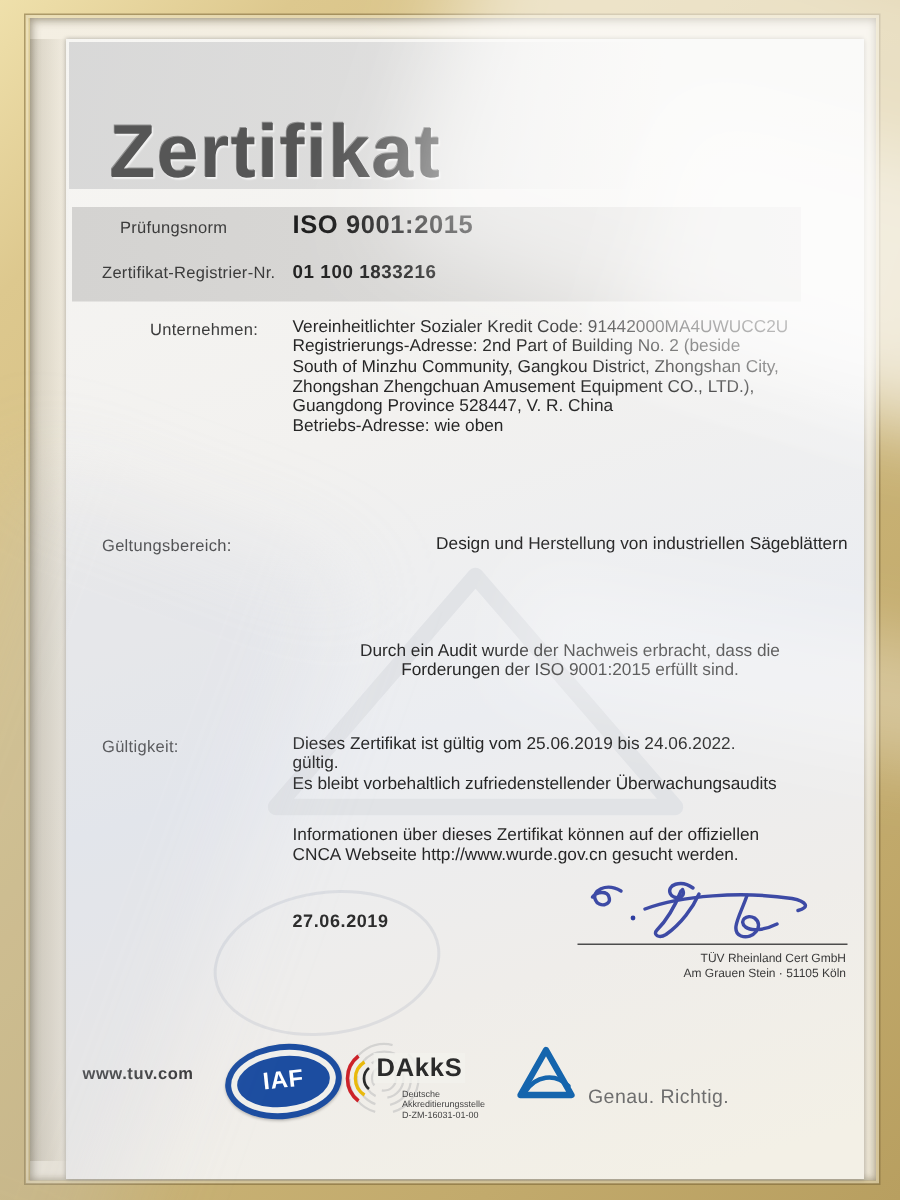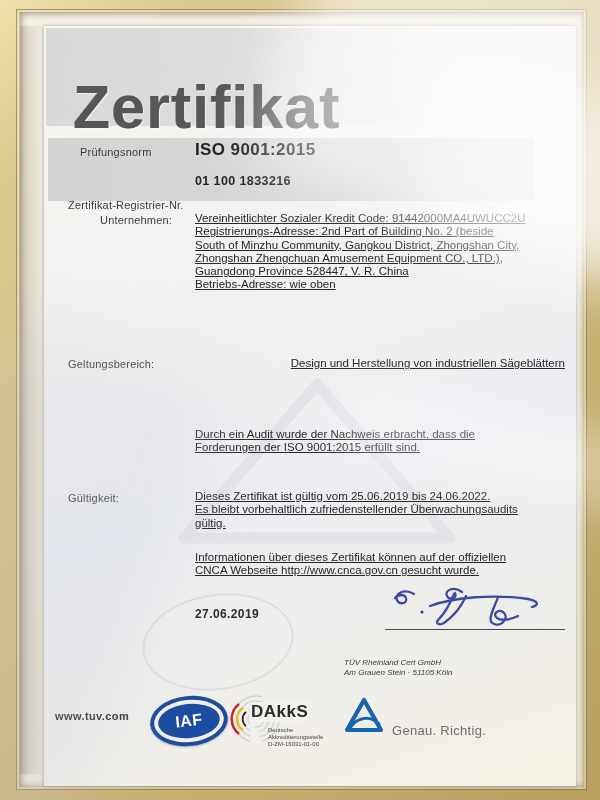--- a/index.html
+++ b/index.html
@@ -14,31 +14,31 @@
     background:linear-gradient(150deg,#f4efe3 0%,#efe9da 45%,#ece5d4 100%);
     box-shadow:inset 2px 2px 6px rgba(70,60,35,.30), inset -1px -1px 4px rgba(70,60,35,.18);}
   .paper{position:absolute;left:44px;top:26px;width:532px;height:760px;overflow:hidden;
     background:linear-gradient(163deg,#f7f6f3 0%,#f2f1ef 35%,#ebedf1 58%,#efedea 78%,#f3f0e6 96%);
     box-shadow:-1px 0 3px rgba(0,0,0,.14), 0 -1px 3px rgba(0,0,0,.10), 1px 1px 3px rgba(0,0,0,.08);}
   .abs{position:absolute;}
   .header-shade{left:2px;top:2px;width:474px;height:98px;
     background:linear-gradient(97deg,rgba(211,211,211,.85) 0%,rgba(213,213,213,.75) 42%,rgba(220,220,220,.28) 66%,rgba(226,226,226,0) 82%);}
   .band{left:4px;top:112px;width:486px;height:63px;
     background:linear-gradient(to right,#d4d3d1 0%,#d9d8d6 55%,#e2e0dd 100%);}
-  .cert-title{left:29px;top:46px;font-size:61px;font-weight:bold;color:#565656;letter-spacing:1px;
+  .cert-title{left:29px;top:46px;font-size:50px;font-weight:bold;color:#565656;letter-spacing:1px;
     text-shadow:1px 1px 1px rgba(255,255,255,.65), -0.5px -0.5px 0 rgba(35,35,35,.4);}
   .lbl{font-size:11px;color:#3c3c3c;letter-spacing:.2px;}
   .val-strong{font-size:17px;font-weight:bold;color:#1d1d1d;letter-spacing:.4px;}
   .val-bold{font-size:12.5px;font-weight:bold;color:#222;letter-spacing:.4px;}
-  .body-txt{font-size:11.5px;line-height:13.3px;color:#262626;text-decoration:underline;}
+  .body-txt{font-size:11.5px;line-height:13.3px;color:#262626;}
   .company-name{font-size:12px;font-weight:bold;color:#151515;line-height:13.5px;}
   .issue-date{font-size:12px;font-weight:bold;color:#2c2c2c;letter-spacing:.4px;}
   .sig-wrap{left:338px;top:558px;width:182px;height:48px;}
   .sig-line{left:341px;top:603px;width:180px;border-top:1.5px solid #4c4c4c;height:0;}
-  .issuer{left:300px;top:632px;width:220px;text-align:left;font-size:8px;line-height:9.5px;color:#3a3a3a;font-style:italic;}
+  .issuer{left:300px;top:608px;width:220px;text-align:right;font-size:8px;line-height:9.5px;color:#3a3a3a;}
   .stamp-ghost{left:98px;top:568px;width:152px;height:96px;border:2px solid rgba(150,160,178,.20);
     border-radius:50%;transform:rotate(-8deg);}
   .watermark{left:128px;top:348px;opacity:.9;}
   .website{left:11px;top:684px;font-size:11px;font-weight:bold;color:#333;letter-spacing:.4px;}
   .iaf{left:106px;top:670px;width:78px;height:50px;transform:rotate(-6deg);}
   .iaf-outer{position:absolute;inset:0;background:#1c4da0;border-radius:50%;
     box-shadow:0 1px 2px rgba(0,0,0,.25);}
   .iaf-ring{position:absolute;inset:4px;background:#f0efeb;border-radius:50%;}
   .iaf-core{position:absolute;inset:8px;background:#1c4da0;border-radius:50%;
     display:flex;align-items:center;justify-content:center;color:#fff;font-weight:bold;font-size:16px;letter-spacing:.5px;}
@@ -76,51 +76,51 @@
     <svg class="abs watermark" width="290" height="172" viewBox="0 0 290 172">
       <path d="M145,10 L278,164 L12,164 Z" fill="none" stroke="#e0e2e6" stroke-width="11" stroke-linejoin="round"></path>
     </svg>
     <div class="abs stamp-ghost"></div>
 
     <div class="abs cert-title">Zertifikat</div>
 
     <div class="abs lbl" style="left:24px;top:120px;padding-left:12px;">Prüfungsnorm</div>
     <div class="abs val-strong" style="left:151px;top:114px;">ISO 9001:2015</div>
 
-    <div class="abs lbl" style="left:24px;top:150px;margin-top:23px;">Zertifikat-Registrier-Nr.</div>
+    <div class="abs lbl" style="left:24px;top:150px;">Zertifikat-Registrier-Nr.</div>
     <div class="abs val-bold" style="left:151px;top:148px;">01 100 1833216</div>
 
     <div class="abs lbl" style="left:24px;top:188px;padding-left:32px;">Unternehmen:</div>
     <div class="abs" style="left:151px;top:186px;width:360px;">
       <div class="body-txt">Vereinheitlichter Sozialer Kredit Code: 91442000MA4UWUCC2U</div>
       <div class="body-txt">Registrierungs-Adresse: 2nd Part of Building No. 2 (beside</div>
       <div class="body-txt">South of Minzhu Community, Gangkou District, Zhongshan City,</div>
       <div class="body-txt">Zhongshan Zhengchuan Amusement Equipment CO., LTD.),</div>
       <div class="body-txt">Guangdong Province 528447, V. R. China</div>
       <div class="body-txt">Betriebs-Adresse: wie oben</div>
     </div>
 
     <div class="abs lbl" style="left:24px;top:332px;">Geltungsbereich:</div>
     <div class="abs body-txt" style="left:151px;top:331px;width:370px;text-align:right;">Design und Herstellung von industriellen Sägeblättern</div>
 
-    <div class="abs" style="left:151px;top:402px;width:370px;">
+    <div class="abs" style="left:151px;top:402px;width:370px;text-align:center;">
       <div class="body-txt">Durch ein Audit wurde der Nachweis erbracht, dass die</div>
       <div class="body-txt">Forderungen der ISO 9001:2015 erfüllt sind.</div>
     </div>
 
     <div class="abs lbl" style="left:24px;top:466px;">Gültigkeit:</div>
     <div class="abs" style="left:151px;top:464px;width:375px;">
       <div class="body-txt">Dieses Zertifikat ist gültig vom 25.06.2019 bis 24.06.2022.</div>
+      <div class="body-txt">gültig.</div>
       <div class="body-txt">Es bleibt vorbehaltlich zufriedenstellender Überwachungsaudits</div>
-      <div class="body-txt">gültig.</div>
     </div>
 
     <div class="abs" style="left:151px;top:525px;width:375px;">
       <div class="body-txt">Informationen über dieses Zertifikat können auf der offiziellen</div>
-      <div class="body-txt">CNCA Webseite http://www.cnca.gov.cn gesucht wurde.</div>
+      <div class="body-txt">CNCA Webseite http://www.wurde.gov.cn gesucht werden.</div>
     </div>
 
     <div class="abs issue-date" style="left:151px;top:581px;">27.06.2019</div>
     <div class="abs sig-wrap">
       <svg width="182" height="48" viewBox="0 0 182 48">
         <g fill="none" stroke="#2e3da0" stroke-width="2.3" stroke-linecap="round" opacity=".92">
           <path d="M32,10 C22,4 12,10 15,16 C17,21 26,20 24,14 C23,10 16,10 13,14"></path>
           <path d="M80,8 C72,2 62,6 65,12 C67,16 76,15 73,9"></path>
           <path d="M72,10 C68,20 62,30 56,36 C53,39 57,42 62,39 C72,32 80,21 84,12"></path>
           <path d="M48,22 C72,13 112,10 146,15 C156,17 158,21 150,23"></path>

